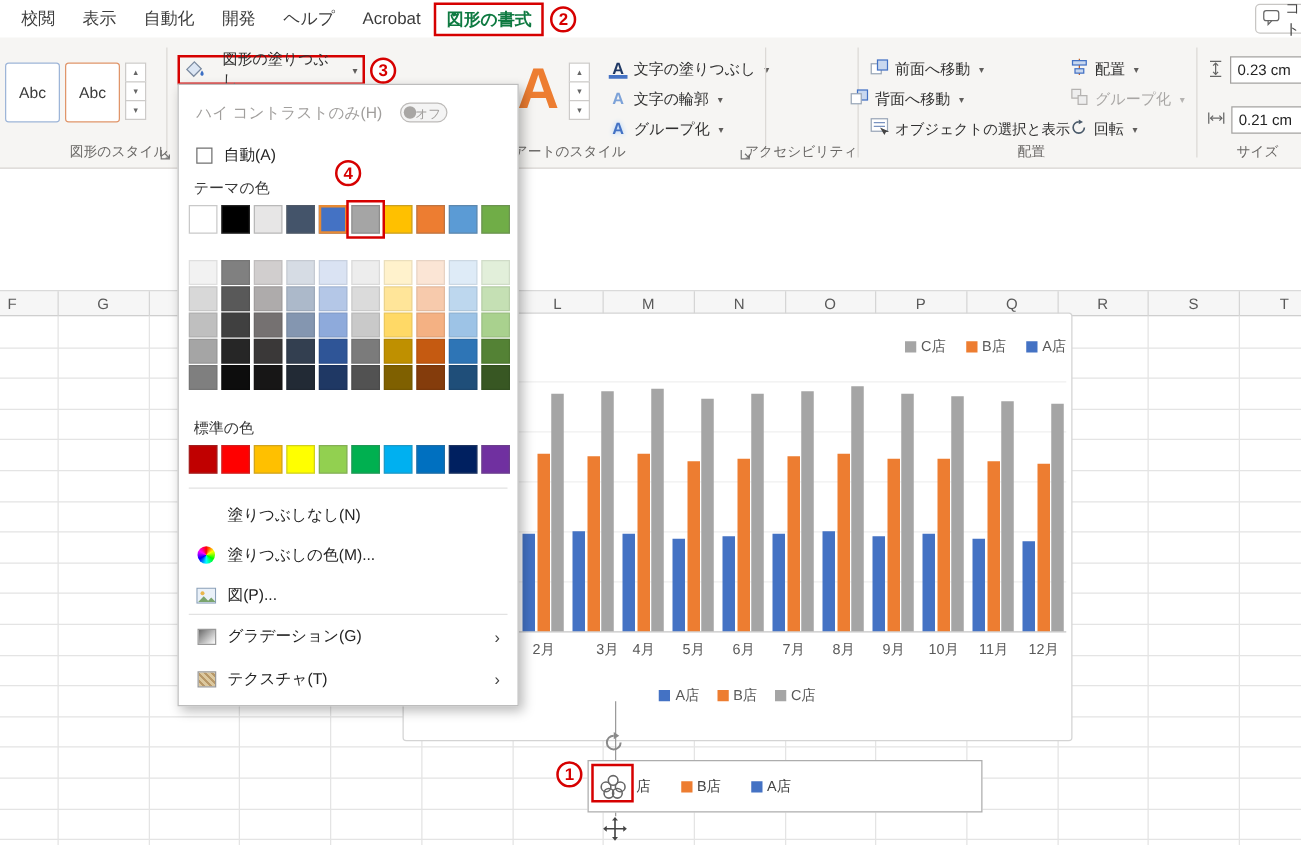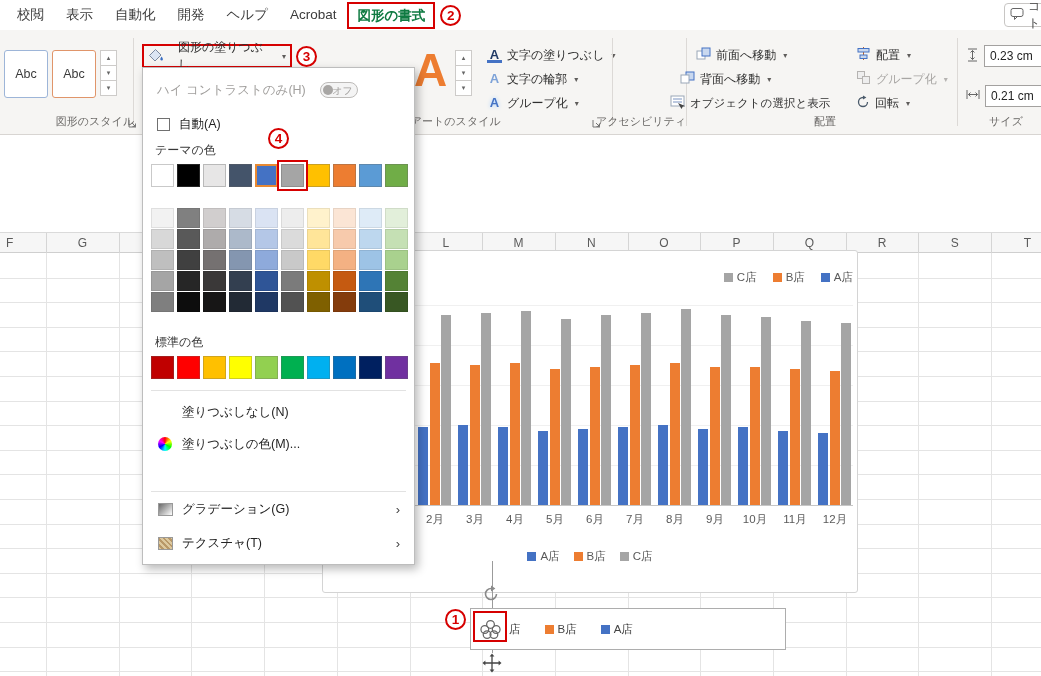--- a/index.html
+++ b/index.html
@@ -129,21 +129,21 @@
       <div style="position: absolute; left: 389.5px; top: 367px; width: 10px; height: 138px; background: rgb(237, 125, 49);"></div>
       <div style="position: absolute; left: 401px; top: 319px; width: 10px; height: 186px; background: rgb(165, 165, 165);"></div>
       <div style="position: absolute; left: 375px; top: 512px; width: 40px; text-align: center; font-size: 11.5px; color: rgb(90, 90, 90);">1月</div>
       <div style="position: absolute; left: 418px; top: 427px; width: 10px; height: 78px; background: rgb(68, 114, 196);"></div>
       <div style="position: absolute; left: 429.5px; top: 363px; width: 10px; height: 142px; background: rgb(237, 125, 49);"></div>
       <div style="position: absolute; left: 441px; top: 315px; width: 10px; height: 190px; background: rgb(165, 165, 165);"></div>
       <div style="position: absolute; left: 415px; top: 512px; width: 40px; text-align: center; font-size: 11.5px; color: rgb(90, 90, 90);">2月</div>
       <div style="position: absolute; left: 458px; top: 425px; width: 10px; height: 80px; background: rgb(68, 114, 196);"></div>
       <div style="position: absolute; left: 469.5px; top: 365px; width: 10px; height: 140px; background: rgb(237, 125, 49);"></div>
       <div style="position: absolute; left: 481px; top: 313px; width: 10px; height: 192px; background: rgb(165, 165, 165);"></div>
-      <div style="position: absolute; left: 455px; top: 512px; width: 40px; text-align: center; font-size: 11.5px; color: rgb(90, 90, 90);">3月</div>
+      <div style="position: absolute; left: 455px; top: 512px; width: 40px; text-align: right; font-size: 11.5px; color: rgb(90, 90, 90);">3月</div>
       <div style="position: absolute; left: 498px; top: 427px; width: 10px; height: 78px; background: rgb(68, 114, 196);"></div>
       <div style="position: absolute; left: 509.5px; top: 363px; width: 10px; height: 142px; background: rgb(237, 125, 49);"></div>
       <div style="position: absolute; left: 521px; top: 311px; width: 10px; height: 194px; background: rgb(165, 165, 165);"></div>
       <div style="position: absolute; left: 495px; top: 512px; width: 40px; text-align: center; font-size: 11.5px; color: rgb(90, 90, 90);">4月</div>
       <div style="position: absolute; left: 538px; top: 431px; width: 10px; height: 74px; background: rgb(68, 114, 196);"></div>
       <div style="position: absolute; left: 549.5px; top: 369px; width: 10px; height: 136px; background: rgb(237, 125, 49);"></div>
       <div style="position: absolute; left: 561px; top: 319px; width: 10px; height: 186px; background: rgb(165, 165, 165);"></div>
       <div style="position: absolute; left: 535px; top: 512px; width: 40px; text-align: center; font-size: 11.5px; color: rgb(90, 90, 90);">5月</div>
       <div style="position: absolute; left: 578px; top: 429px; width: 10px; height: 76px; background: rgb(68, 114, 196);"></div>
       <div style="position: absolute; left: 589.5px; top: 367px; width: 10px; height: 138px; background: rgb(237, 125, 49);"></div>
@@ -326,21 +326,21 @@
         <span class="chev">▾</span>
     </div>
     <div class="rbtn" style="left:680px;top:38px">
       <span><svg width="15" height="15">
             <rect x="6" y="2" width="8" height="8" fill="#c9d8ef" stroke="#4472C4"></rect>
             <rect x="1" y="5" width="8" height="8" fill="#fff" stroke="#9aa7b8"></rect>
           </svg></span>
       <span>背面へ移動</span>
         <span class="chev">▾</span>
     </div>
-    <div class="rbtn" style="left:670px;top:62px;font-size:11.5px">
+    <div class="rbtn" style="left:696px;top:62px;font-size:11.5px">
       <span><svg width="15" height="15">
             <rect x="1" y="1" width="13" height="10" fill="#fff" stroke="#9aa7b8"></rect>
             <line x1="3" y1="4" x2="12" y2="4" stroke="#7a93c0"></line>
             <line x1="3" y1="7" x2="12" y2="7" stroke="#7a93c0"></line>
             <path d="M8 8 l3.5 6 1.3-2.4 2.7-.3 z" fill="#444"></path>
           </svg></span>
       <span>オブジェクトの選択と表示</span>
     </div>
 
     <div class="rbtn" style="left:856px;top:14px">
@@ -502,20 +502,30 @@
     <div class="pm-row" style="top:362px">
       <span class="pm-ico">
           <span style="width:14px;height:14px;border-radius:50%;background:conic-gradient(#f00,#ff0,#0f0,#0ff,#00f,#f0f,#f00)"></span>
         </span>
       <span>塗りつぶしの色(M)...</span>
     </div>
     <div class="pm-row" style="top:330px">
       <span class="pm-ico"></span>
       <span>塗りつぶしなし(N)</span>
     </div>
+    <div class="pm-row" style="top:394px">
+      <span class="pm-ico">
+          <svg width="16" height="13">
+            <rect x="0.5" y="0.5" width="15" height="12" fill="#eaf1f9" stroke="#8aa0b8"></rect>
+            <circle cx="5" cy="4.5" r="1.6" fill="#e9b64d"></circle>
+            <path d="M1.5 11.5 l4.5-4.5 3.5 3.5 2.5-2.5 3.5 3.5 z" fill="#7aa46d"></path>
+          </svg>
+        </span>
+      <span>図(P)...</span>
+    </div>
     <div class="pm-sep" style="top:423px"></div>
     <div class="pm-row" style="top:426px;height:30px">
       <span class="pm-ico">
           <span style="width:15px;height:13px;border:1px solid #999;background:linear-gradient(135deg,#6a6a6a,#fff)"></span>
         </span>
       <span>グラデーション(G)</span>
       <span class="pm-sub">›</span>
     </div>
     <div class="pm-row" style="top:460px;height:30px">
       <span class="pm-ico">

